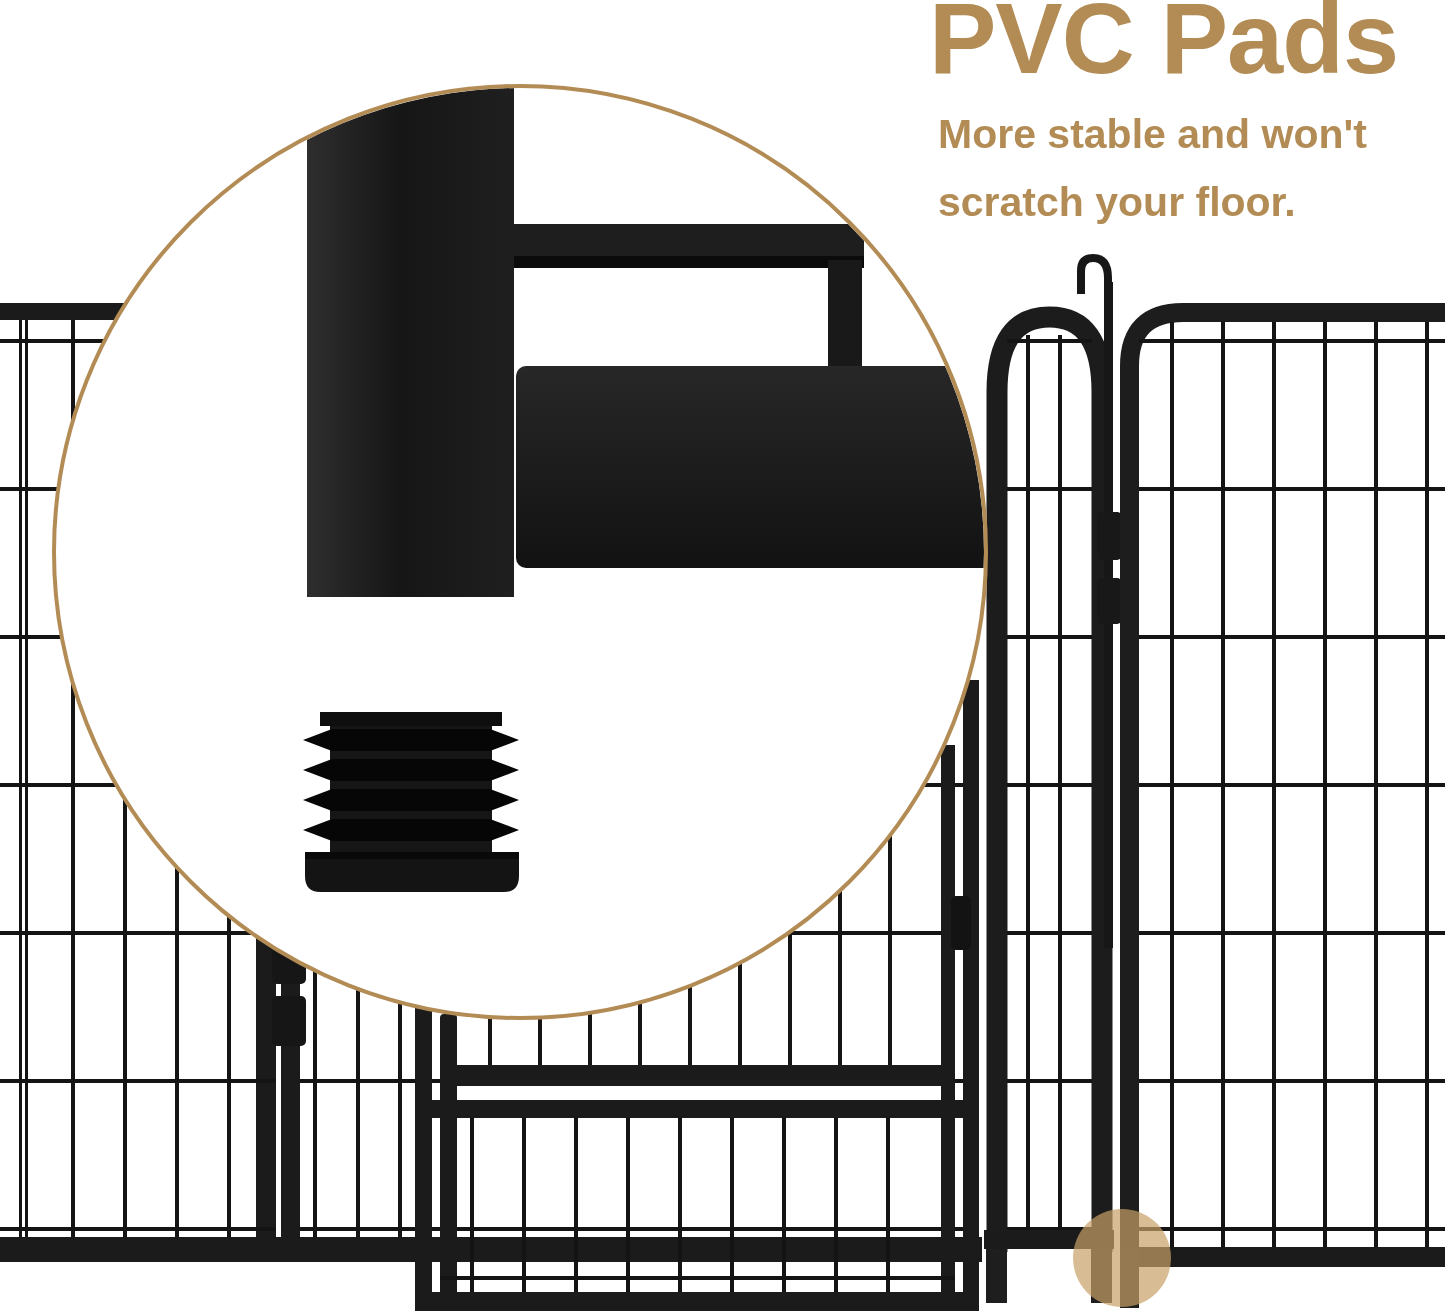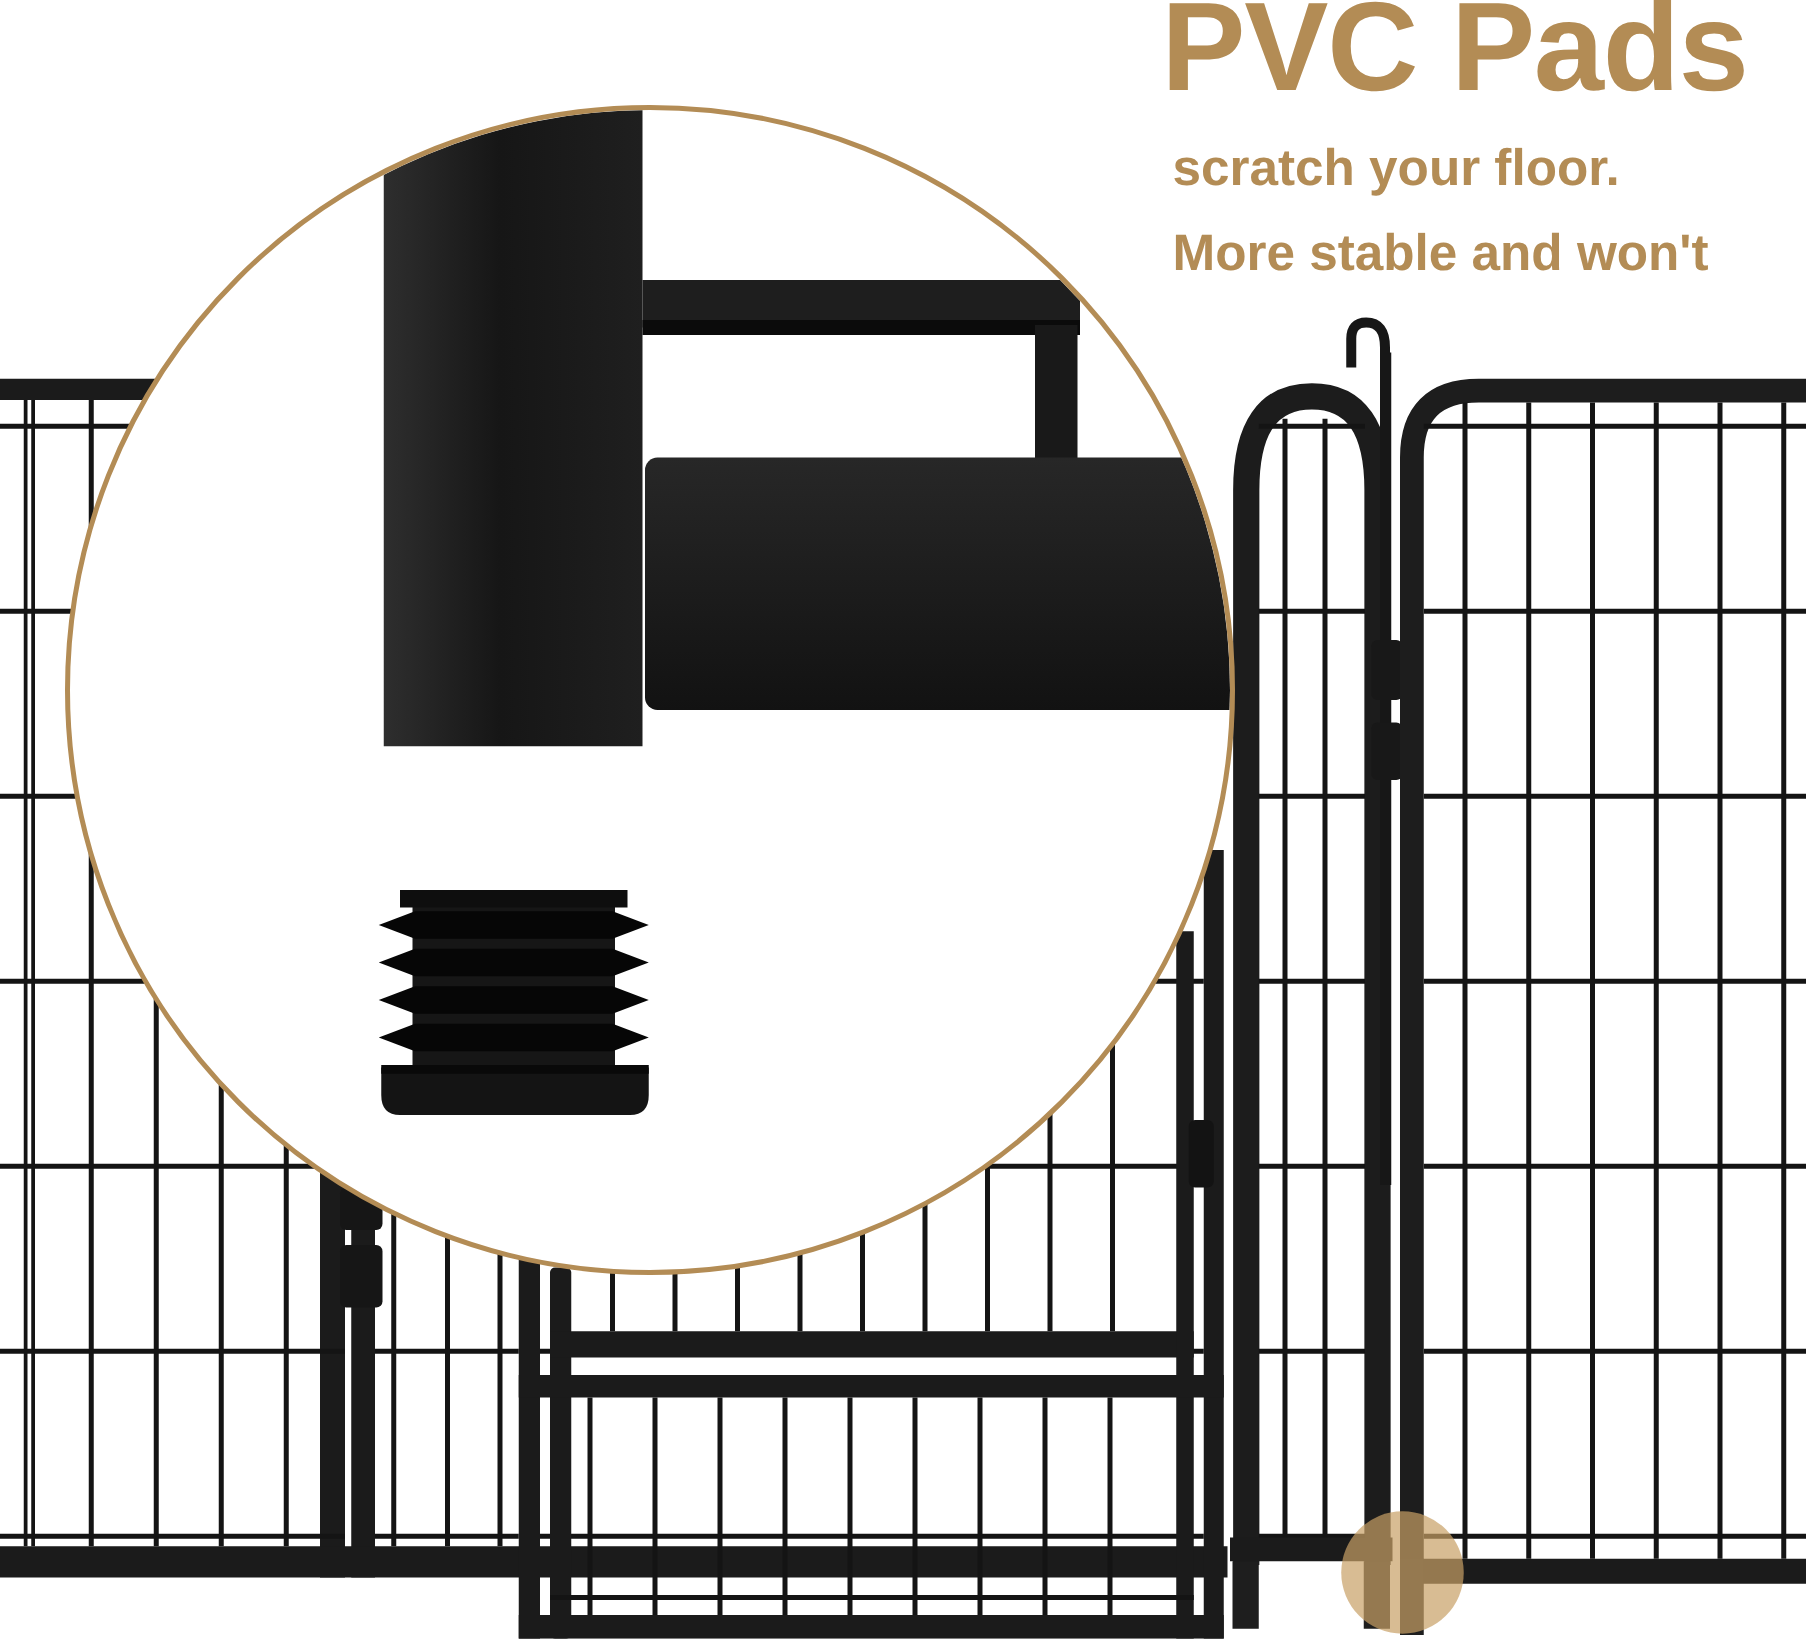--- a/index.html
+++ b/index.html
@@ -179,17 +179,17 @@
     </g>
   </g>
 
   <circle cx="520" cy="552" r="466" fill="none" stroke="#b38c55" stroke-width="4"></circle>
 
   <circle cx="1122" cy="1258" r="49" fill="#c89f65" fill-opacity="0.7"></circle>
 </svg>
 
 <div class="headline">PVC Pads</div>
 <div class="subtitle">
+  <div>More stable and won't</div>
   <div>scratch your floor.</div>
-  <div>More stable and won't</div>
 </div>
 
 </div>
 
 </body></html>

